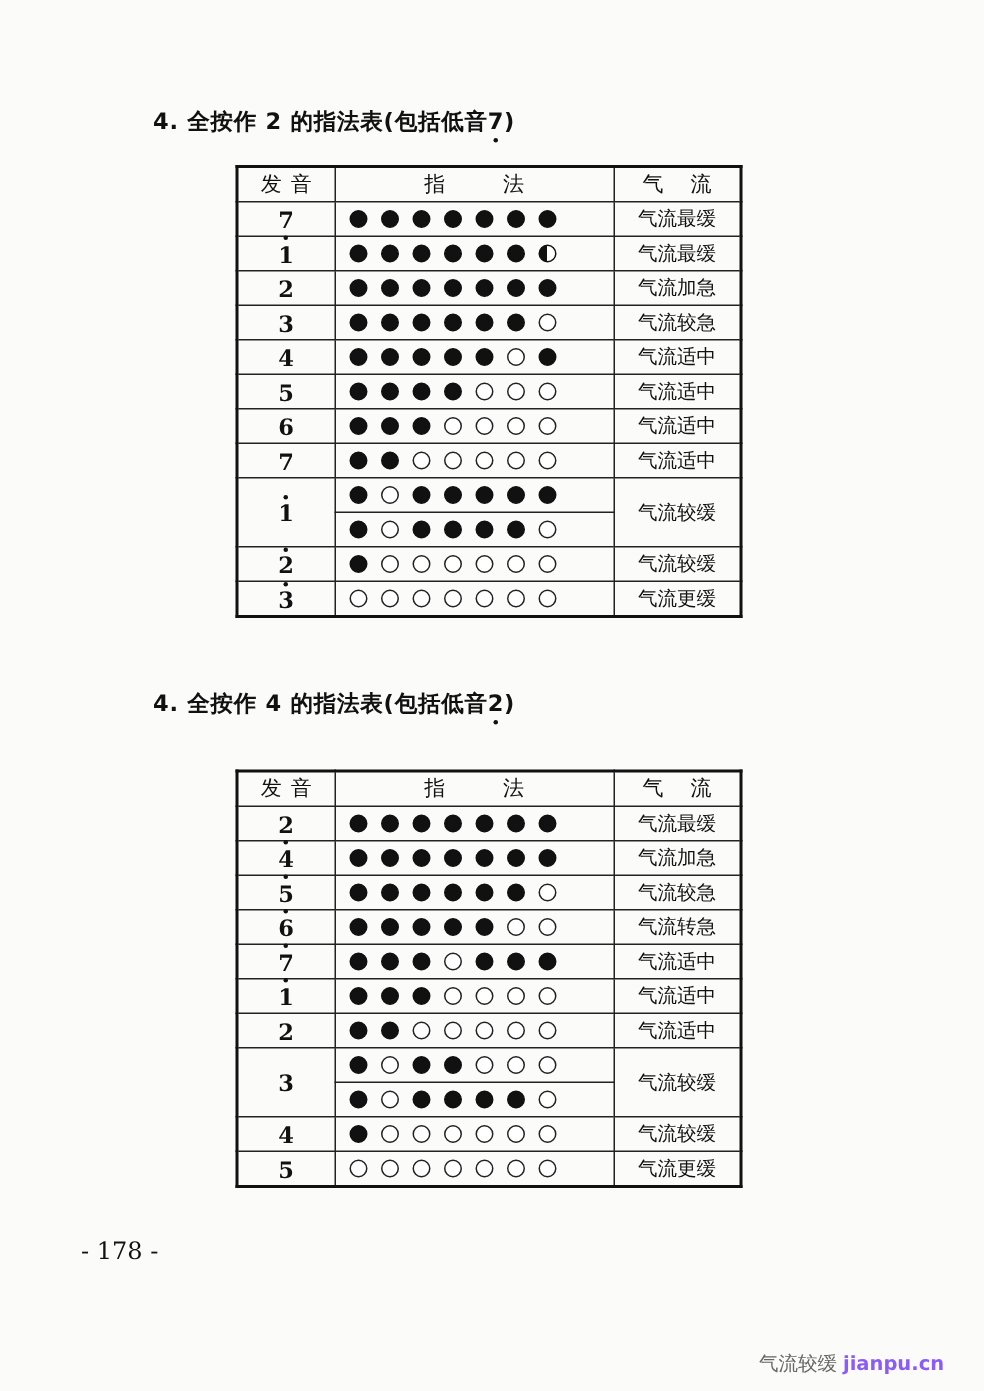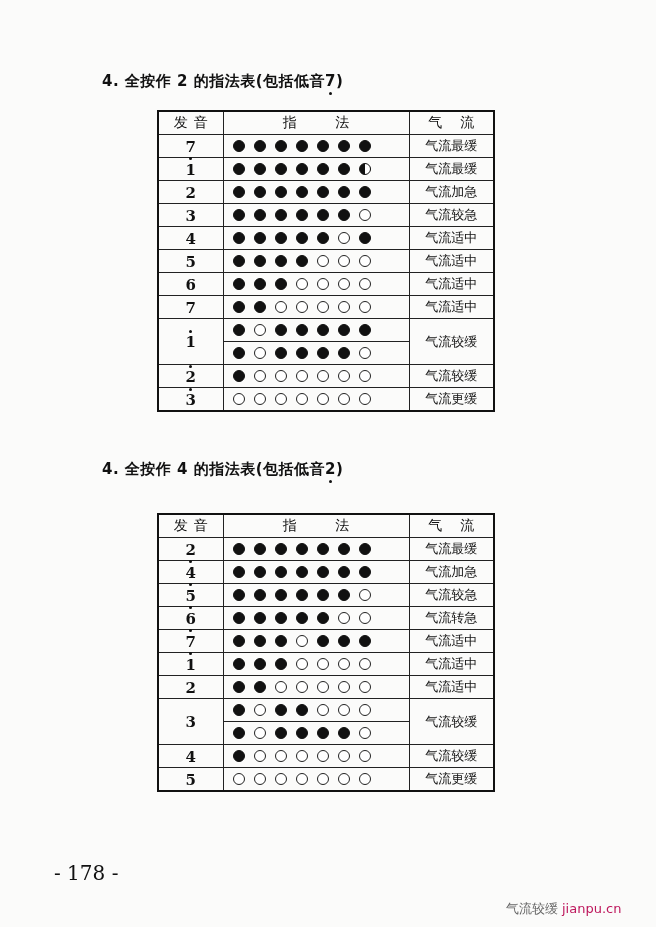--- a/index.html
+++ b/index.html
@@ -40,26 +40,26 @@
   }
   .holes { display:flex; justify-content:center; gap:9px; padding-right:28px; }
   .hole { width:12px; height:12px; border-radius:50%; box-sizing:border-box; display:inline-block; }
   .hole.closed { background:#111; border:1.5px solid #111; }
   .hole.open { background:#fff; border:1.3px solid #222; }
   .hole.half { border:1.5px solid #111; background:linear-gradient(to right, #111 0 50%, #fff 50% 100%); }
   .air { font-family:"DejaVu Sans", "Liberation Sans", sans-serif; font-size:13px; }
   .hdr-fing { display:flex; justify-content:space-around; padding:0 40px; }
   .hdr-air { letter-spacing:18px; padding-left:18px; }
   .hdr-note { letter-spacing:6px; padding-left:6px; }
-  .page-number { position:absolute; left:54px; top:861px; font-size:20px; }
+  .page-number { position:absolute; left:54px; top:824px; font-size:16px; }
   .watermark {
     position:absolute; left:506px; top:900px; font-size:13px; color:#666;
     font-family:"DejaVu Sans", "Liberation Sans", sans-serif;
   }
-  .watermark .url { color:#be185d; margin-left:4px; }
+  .watermark .url { color:#8b5cf6; margin-left:4px;font-weight:bold; }
 </style>
 </head>
 <body>
 
 <div class="section-title" style="top:72px;">
   <span>4. 全按作 2 的指法表(包括低音</span><span class="dotted">7</span><span>)</span>
 </div>
 <table class="fing" id="table-0" style="top:110px;">
   <colgroup>
       <col class="c1">

